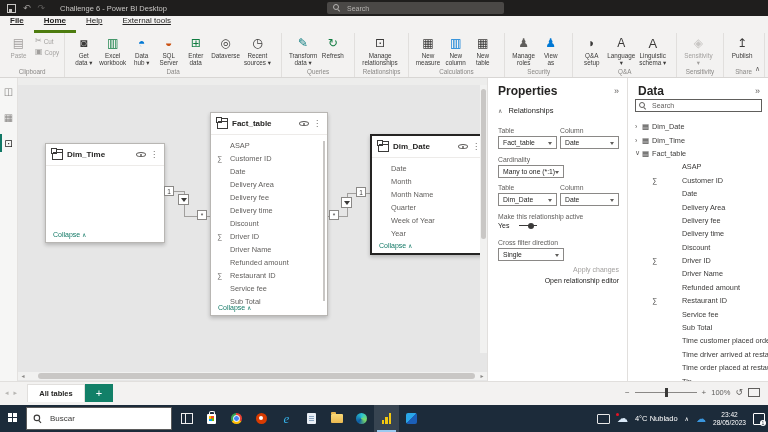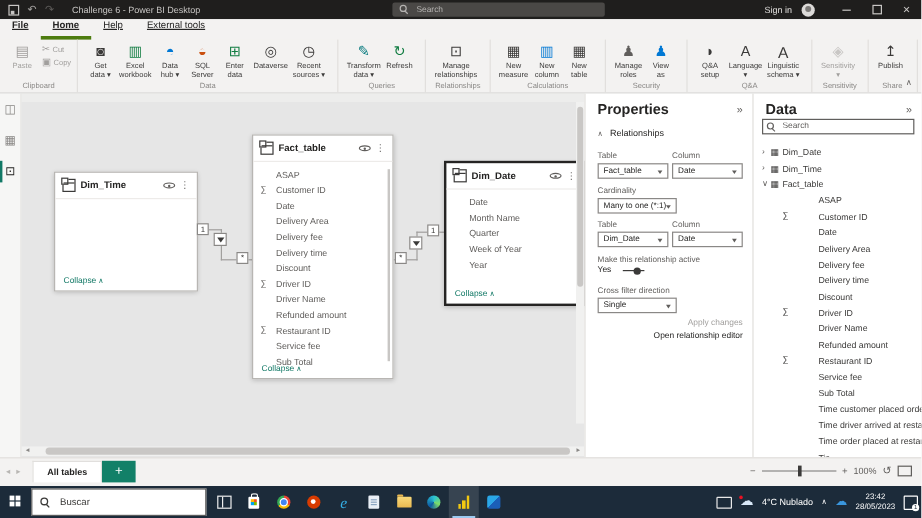--- a/index.html
+++ b/index.html
@@ -184,27 +184,20 @@
     <div class="tb-left">
       <span class="t-save"></span>
       <span class="t-undo">↶</span>
       <span class="t-redo">↷</span>
       <span class="t-title">Challenge 6 - Power BI Desktop</span>
     </div>
     <div class="t-search">
       <span class="mag"></span>
       <input placeholder="Search" style="">
     </div>
-    <div class="tb-right">
-      <span class="signin">Sign in</span>
-      <span class="avatar"></span>
-      <span class="wbtn w-min"></span>
-      <span class="wbtn w-max"></span>
-      <span class="wbtn w-close"></span>
-    </div>
   </div>
 
   <div class="menubar">
     <div data-repeat="menu.items">
 
         <span class="mi bold">File</span>
 
         <span class="mi active">Home</span>
 
         <span class="mi">Help</span>
@@ -570,20 +563,24 @@
             <span class="eye-icon"></span>
             <span class="more-icon">⋮</span>
           </div>
           <div class="fields" data-repeat="@.fields">
 
               <div class="frow">
 
                 <span class="flabel">Date</span>
               </div>
 
+              <div class="frow">
+
+                <span class="flabel">Month</span>
+              </div>
 
               <div class="frow">
 
                 <span class="flabel">Month Name</span>
               </div>
 
               <div class="frow">
 
                 <span class="flabel">Quarter</span>
               </div>

